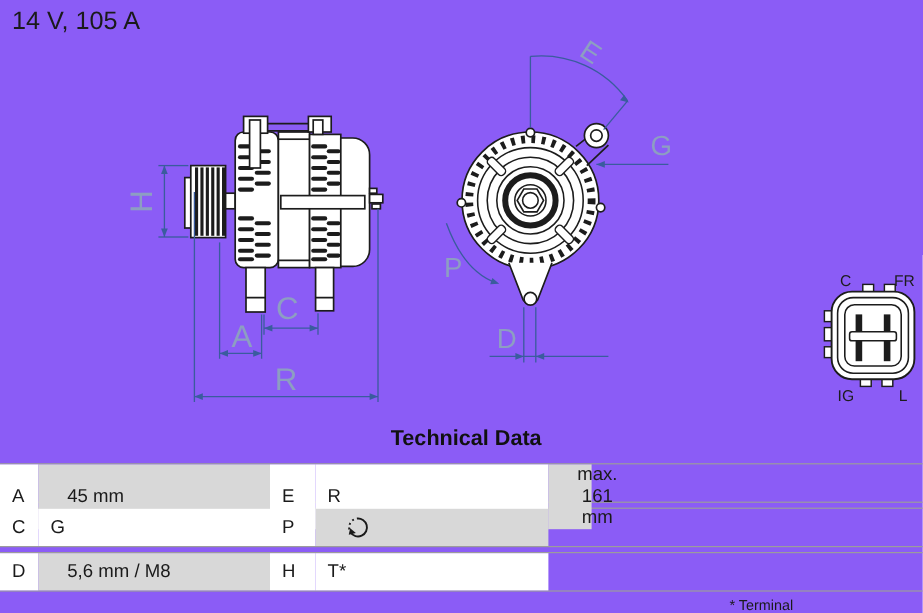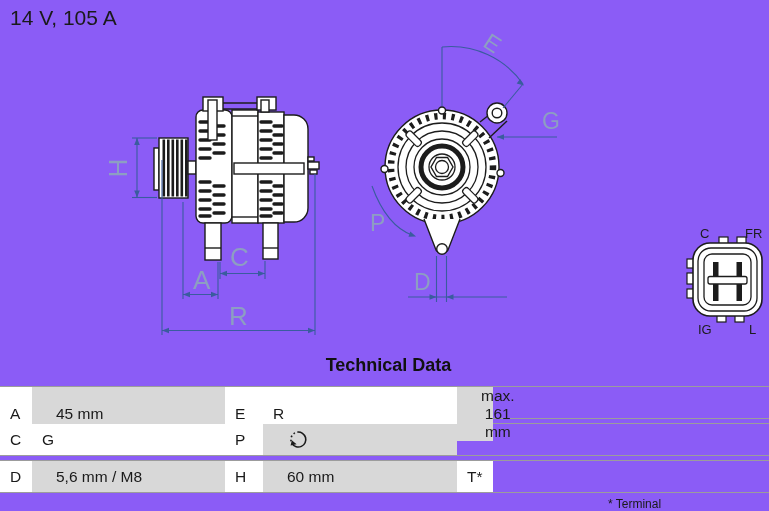--- a/index.html
+++ b/index.html
@@ -268,20 +268,19 @@
           <path d="M10.4,3.1 A7.5,7.5 0 1 1 5,14.6" stroke="#1a1a1a" stroke-width="1.6" fill="none"></path>
           <polygon points="3.6,16.6 4.8,11.2 9.6,15.2" fill="#1a1a1a"></polygon>
         </svg>
       </div>
     </div>
 
     <div class="trow">
       <div class="tkey">D</div>
       <div class="tval">5,6 mm / M8</div>
       <div class="tkey">H</div>
-      <div class="tval">60 mm</div>
       <div class="tkey">T*</div>
     </div>
 
     <div id="footnote">* Terminal</div>
   </div>
 
 </div>
 
 </body></html>

